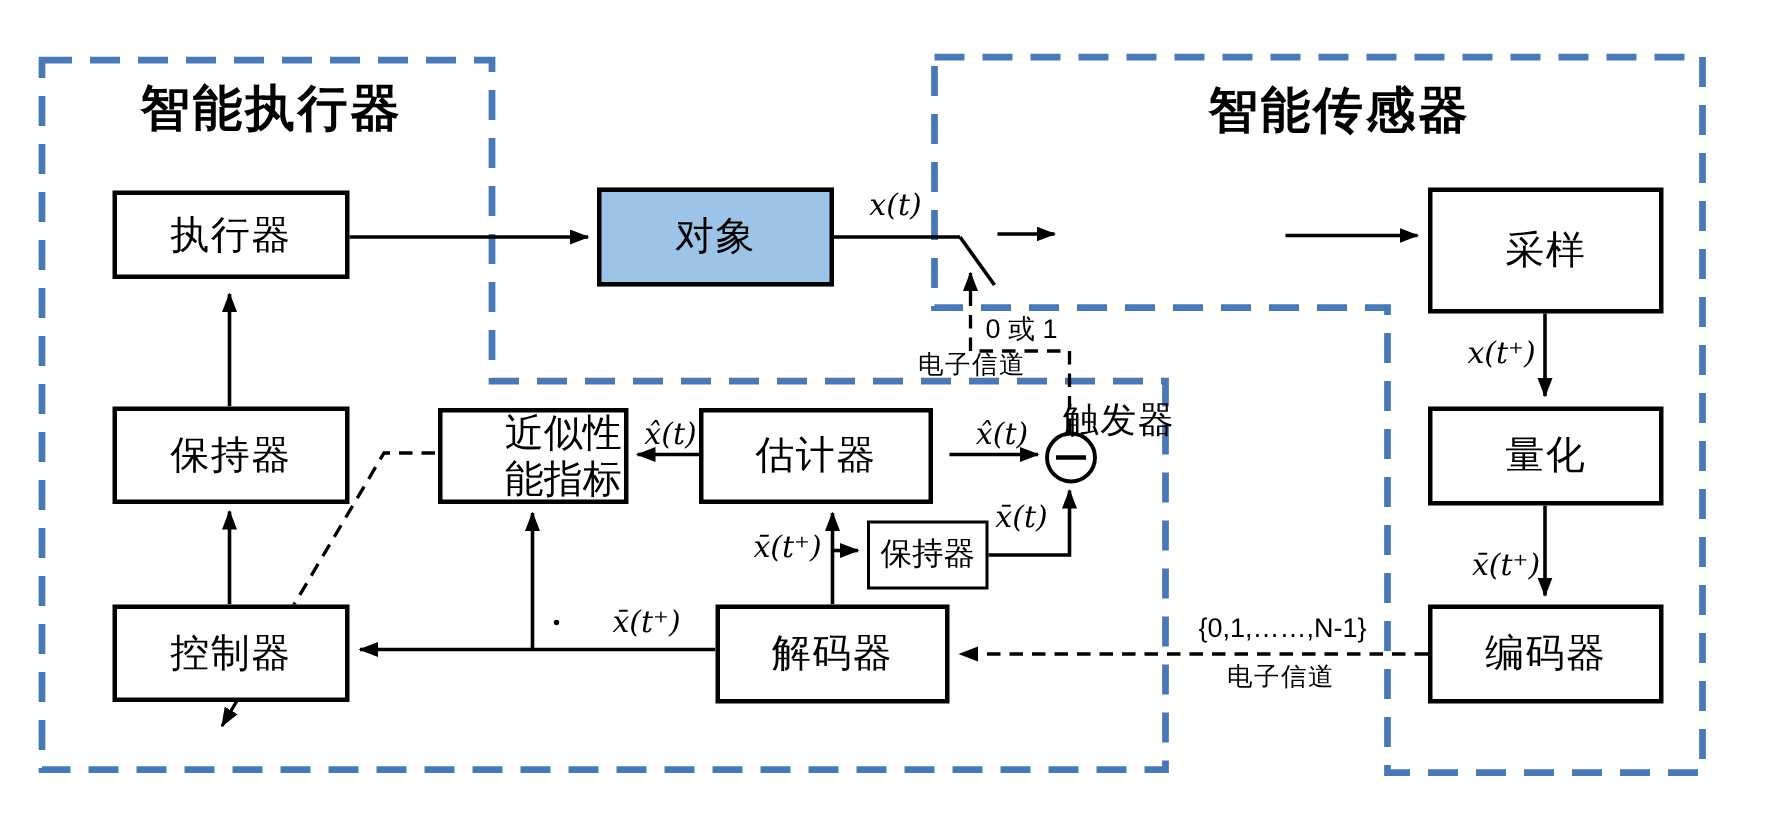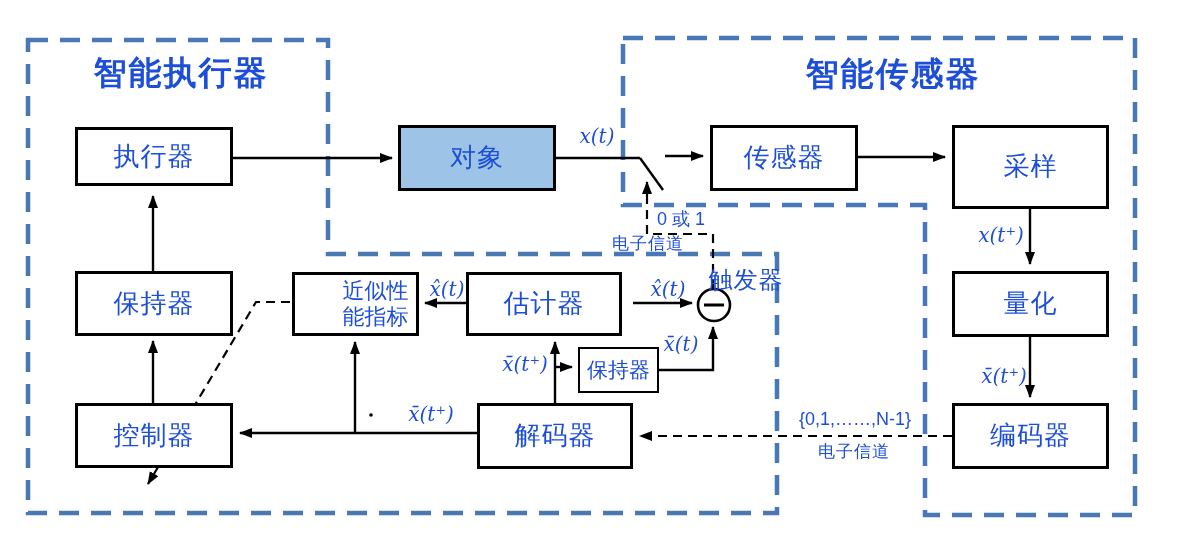--- a/index.html
+++ b/index.html
@@ -1,28 +1,28 @@
 <!DOCTYPE html>
 <html><head>
 <meta charset="utf-8">
 <style>
   html,body{margin:0;padding:0;background:#ffffff;}
   .stage{
     position:relative;width:1186px;height:542px;background:#ffffff;overflow:hidden;
-    font-family:"Liberation Sans","DejaVu Sans",sans-serif;color:#1d4ed8;
+    font-family:"Liberation Sans","DejaVu Sans",sans-serif;color:#000000;
   }
   .layer{position:absolute;left:0;top:0;width:100%;height:100%;}
   .box{
     position:absolute;box-sizing:border-box;border:3px solid #000;background:#fff;
     display:flex;align-items:center;justify-content:center;text-align:center;
     font-size:26px;letter-spacing:1px;line-height:1.2;
   }
   .box.plant{background:#9DC3E6;}
   .box.small{font-size:21px;border-width:2.5px;letter-spacing:0;}
-  .box.multiline{font-size:22px;letter-spacing:0;padding-left:40px;}
+  .box.multiline{font-size:26px;letter-spacing:0;padding-left:40px;}
   .region-title{
     position:absolute;transform:translate(-50%,-50%);font-size:33px;font-weight:bold;
     letter-spacing:2px;white-space:nowrap;
   }
   .lbl{
     position:absolute;transform:translate(-50%,-50%);white-space:nowrap;
     font-family:"DejaVu Serif","Liberation Serif",serif;font-style:italic;font-size:20px;
   }
   .lbl.cjk{font-family:"Liberation Sans","DejaVu Sans",sans-serif;font-style:normal;font-size:17px;letter-spacing:1px;}
   .lbl.code{font-family:"Liberation Sans","DejaVu Sans",sans-serif;font-style:normal;font-size:18px;}
@@ -73,21 +73,20 @@
     <circle cx="371" cy="415" r="1.8" fill="#000"></circle>
   </svg>
 
   <div class="region-title" style="left:181px;top:73px;">智能执行器</div>
   <div class="region-title" style="left:893px;top:74px;">智能传感器</div>
 
   <div class="box" style="left:75px;top:127px;width:158px;height:59px;">执行器</div>
   <div class="box" style="left:75px;top:271px;width:158px;height:65px;">保持器</div>
   <div class="box plant" style="left:398px;top:125px;width:158px;height:66px;">对象</div>
   <div class="box" style="left:75px;top:403px;width:158px;height:65px;">控制器</div>
-  <div class="box" style="left:710px;top:125px;width:148px;height:66px;">传感器</div>
   <div class="box" style="left:952px;top:125px;width:157px;height:84px;">采样</div>
   <div class="box" style="left:952px;top:271px;width:157px;height:66px;">量化</div>
   <div class="box" style="left:952px;top:403px;width:157px;height:66px;">编码器</div>
   <div class="box multiline" style="left:292px;top:272px;width:127px;height:64px;">
     <div>
       <div>近似性</div>
       <div>能指标</div>
     </div>
   </div>
   <div class="box" style="left:466px;top:272px;width:156px;height:64px;">估计器</div>

